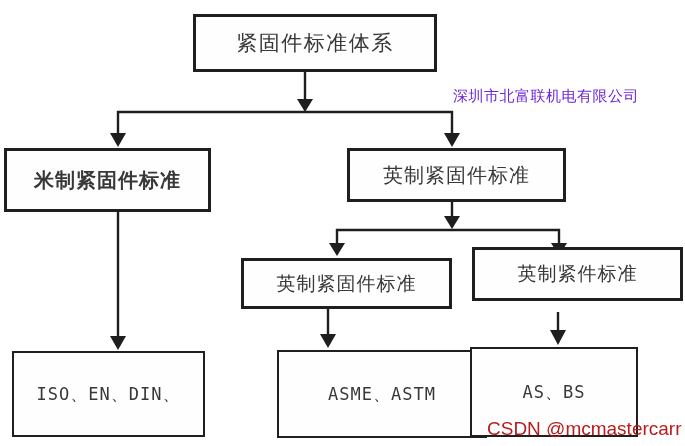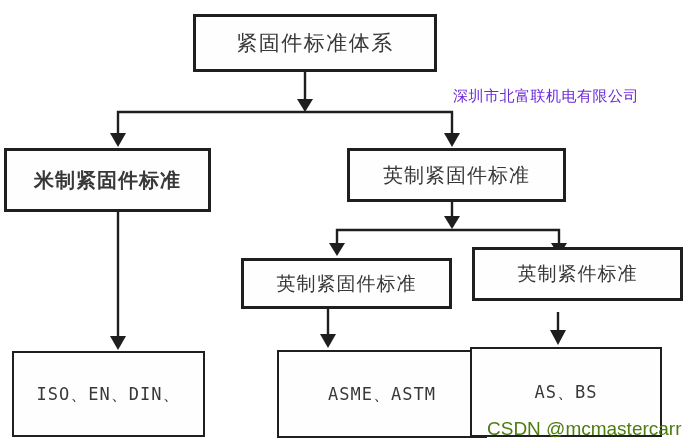--- a/index.html
+++ b/index.html
@@ -40,38 +40,38 @@
   .node.imp-fastener  { left: 241px; top: 258px; width: 211px; height: 51px;  font-size: 19px; }
   .node.imp-parts     { left: 472px; top: 247px; width: 211px; height: 54px;  font-size: 19px; }
   .node.leaf {
     border-width: 2.5px;
     font-size: 17px;
     row-gap: 2px;
     font-family: "DejaVu Sans Mono", "Liberation Sans", monospace, sans-serif;
   }
   .node.metric-orgs   { left: 12px;  top: 351px; width: 193px; height: 86px; }
   .node.imperial-orgs { left: 257px; top: 350px; width: 210px; height: 88px; margin-left: 20px; }
-  .node.region-orgs   { left: 470px; top: 347px; width: 192px; height: 90px; }
+  .node.region-orgs   { left: 470px; top: 347px; width: 168px; height: 90px; }
   .node .line { display: block; white-space: nowrap; }
   .wm-company {
     position: absolute;
     left: 443px;
     top: 87px;
     font-size: 15px;
     color: #6d28d9;
     letter-spacing: 0.5px;
     white-space: nowrap;
     margin-left: 10px;
   }
   .wm-credit {
     position: absolute;
     left: 487px;
     top: 418px;
     font-size: 19px;
-    color: #4d7c0f;
+    color: #b91c1c;
     white-space: nowrap;
   }
 </style>
 </head>
 <body>
 
 <div class="stage">
 
   <svg class="connectors" width="685" height="446" viewBox="0 0 685 446">
     <g stroke="#1e1e1e" stroke-width="2.4" fill="none">

